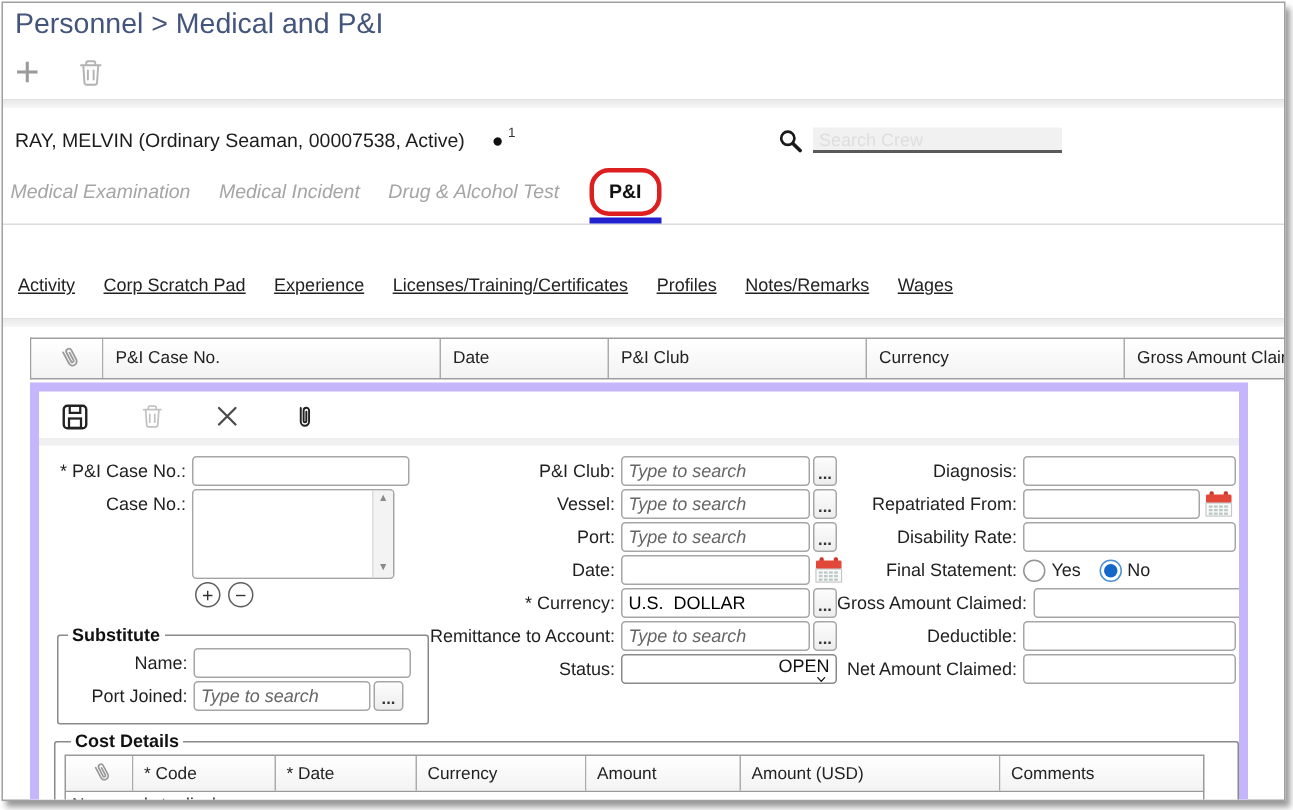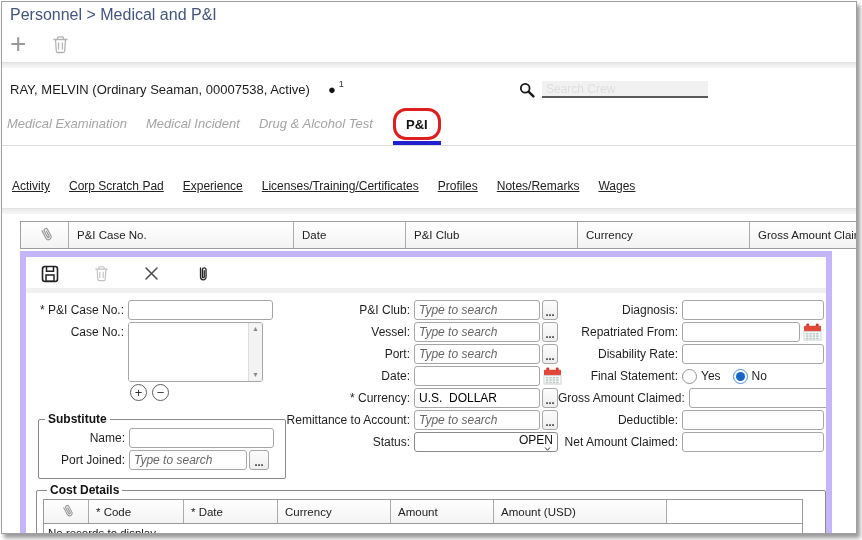--- a/index.html
+++ b/index.html
@@ -3,21 +3,21 @@
 <meta charset="utf-8">
 <style>
   * { box-sizing: border-box; margin: 0; padding: 0; }
   html, body { width: 862px; height: 540px; background: #fff; overflow: hidden;
     font-family: "Liberation Sans", "DejaVu Sans", sans-serif; }
   .page { position: absolute; left: 1px; top: 1px; width: 856px; height: 533px;
     border: 1px solid #a0a0a0; background: #fff; overflow: hidden;
     box-shadow: 3px 4px 4px rgba(70,70,70,.55); }
 
   
-  .breadcrumb { padding: 4px 0 0 8px; font-size: 16px; color: #44557c; }
+  .breadcrumb { padding: 4px 0 0 8px; font-size: 19px; color: #44557c; }
   .top-icons { display: flex; align-items: center; gap: 26px; padding: 8px 0 6px 8px; height: 38px; }
   .add-plus { font-size: 28px; font-weight: 100; color: #9a9a9a; line-height: 20px; cursor: pointer; }
   .icon-btn { display: inline-flex; align-items: center; cursor: pointer; }
   .band { height: 6px; background: linear-gradient(#e9e9e9, #f7f7f7); border-top: 1px solid #e0e0e0; }
 
   
   .crew-row { display: flex; align-items: center; padding: 13px 0 0 8px; }
   .crew-title { font-size: 13px; color: #1c1c1c; }
   .status-dot { font-size: 13px; color: #111; margin-left: 18px; line-height: 10px; }
   .badge-sup { font-size: 9px; color: #333; vertical-align: top; position: relative; top: -6px; left: 3px; }
@@ -370,20 +370,21 @@
           <div class="cg-cell cg-clip">
             <svg width="12" height="16" viewBox="0 0 15 19" style="transform:rotate(-28deg)">
               <path d="M7.5 3.5 V13 a3.2 3.2 0 0 0 6.4 0 V5 a2.1 2.1 0 0 0 -4.2 0 v7.6 a1.05 1.05 0 0 0 2.1 0 V6" fill="none" stroke="#999" stroke-width="1.4" stroke-linecap="round"></path>
             </svg>
           </div>
           <div class="cg-cell cg-c1">* Code</div>
           <div class="cg-cell cg-c2">* Date</div>
           <div class="cg-cell cg-c3">Currency</div>
           <div class="cg-cell cg-c4">Amount</div>
           <div class="cg-cell cg-c5">Amount (USD)</div>
+          <div class="cg-cell cg-c6">Comments</div>
         </div>
         <div class="cg-empty">No records to display.</div>
       </div>
 
     </fieldset>
 
   </div>
 </div>
 
 </body></html>

